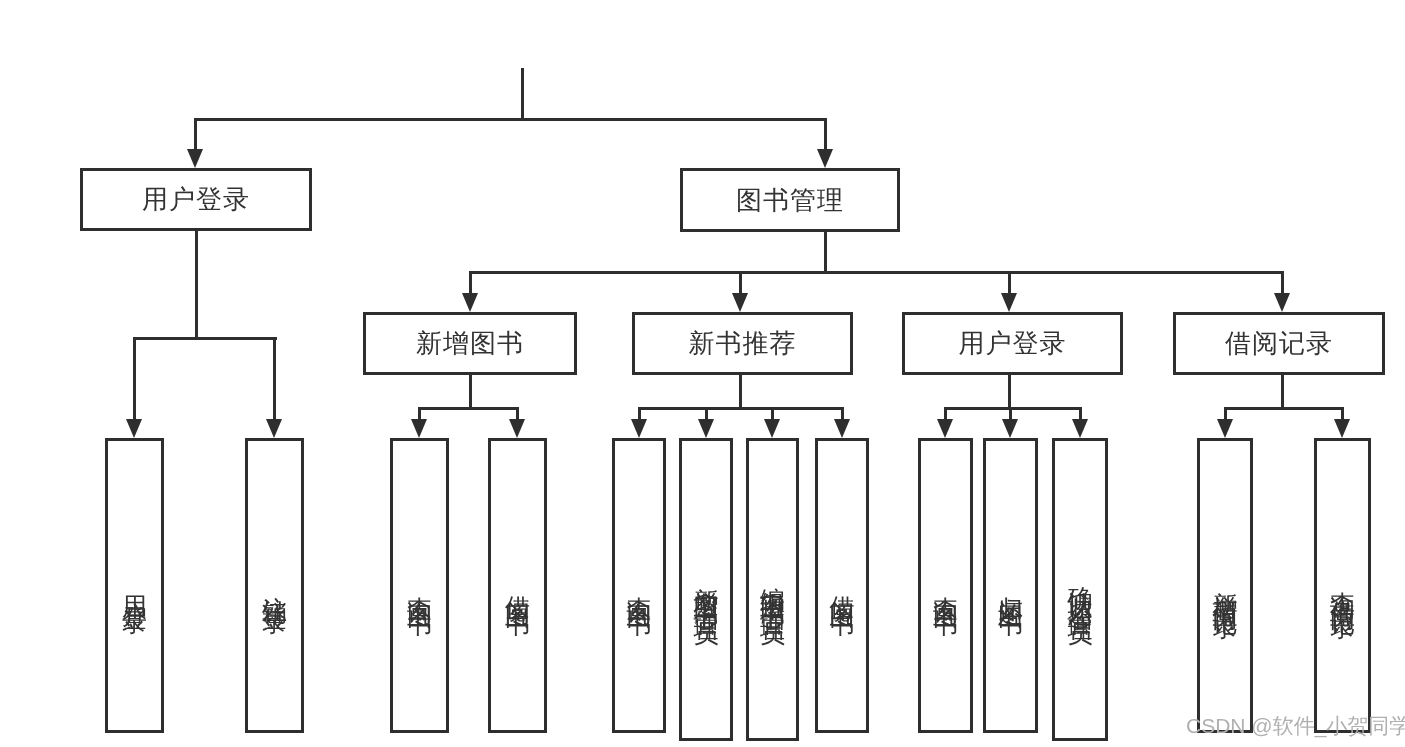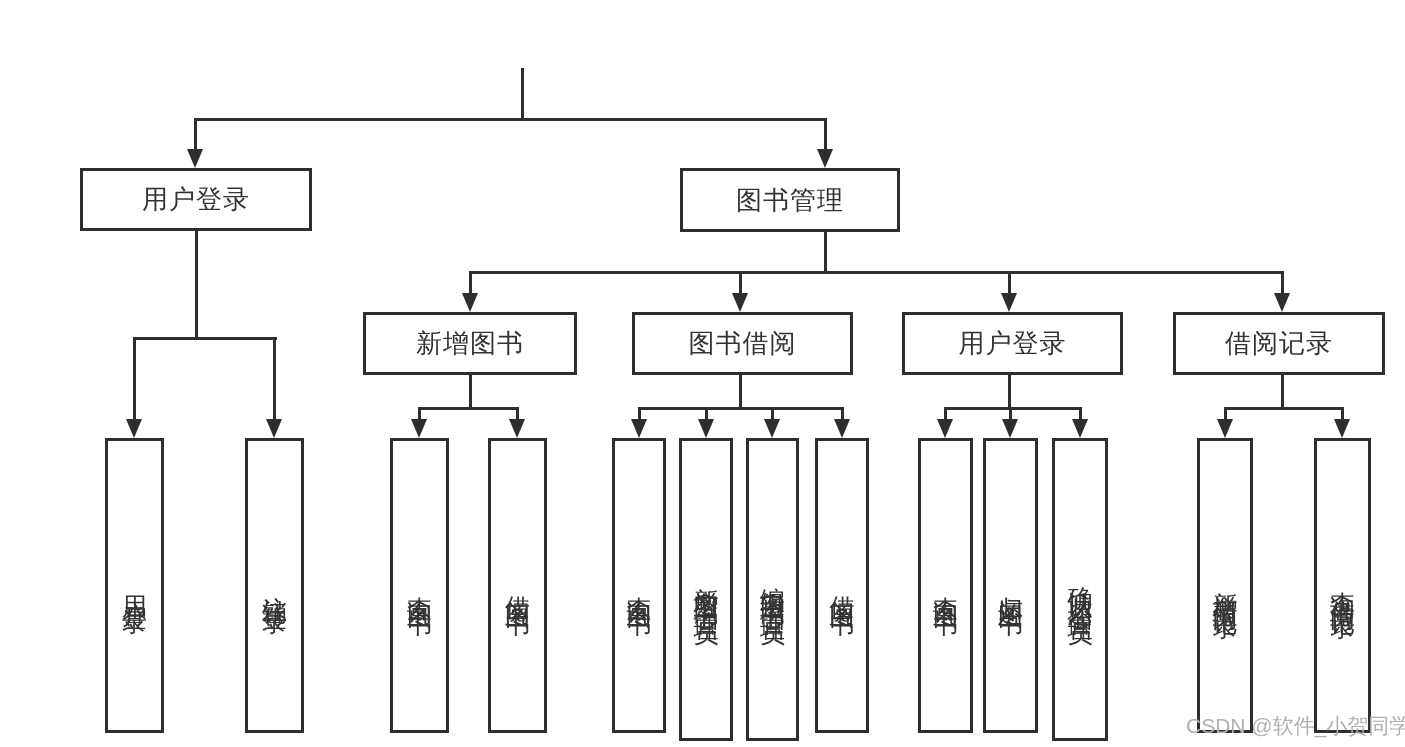--- a/index.html
+++ b/index.html
@@ -76,21 +76,21 @@
   <div class="arrow" style="left:732px;top:293px"></div>
   <div class="vline" style="left:1008px;top:271px;height:24px"></div>
   <div class="arrow" style="left:1001px;top:293px"></div>
   <div class="vline" style="left:1281px;top:271px;height:24px"></div>
   <div class="arrow" style="left:1274px;top:293px"></div>
 
   <div class="box" style="left:363px;top:312px;width:214px;height:63px">
     <span>新增图书</span>
   </div>
   <div class="box" style="left:632px;top:312px;width:221px;height:63px">
-    <span>图书借阅</span>
+    <span>新书推荐</span>
   </div>
   <div class="box" style="left:902px;top:312px;width:221px;height:63px">
     <span>用户登录</span>
   </div>
   <div class="box" style="left:1173px;top:312px;width:212px;height:63px">
     <span>借阅记录</span>
   </div>
 
   <div class="vline" style="left:469px;top:375px;height:33px"></div>
   <div class="hline" style="left:418px;top:407px;width:101px"></div>

